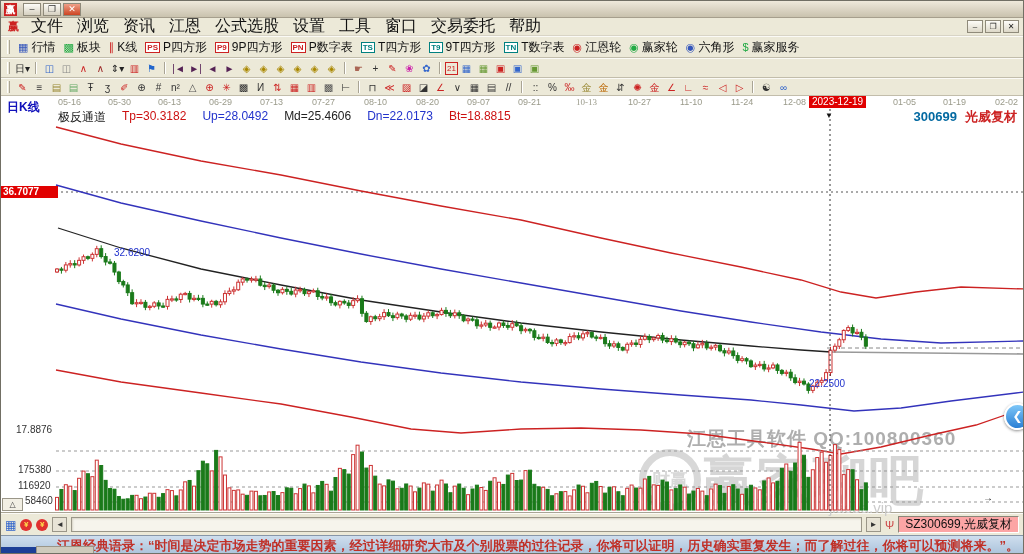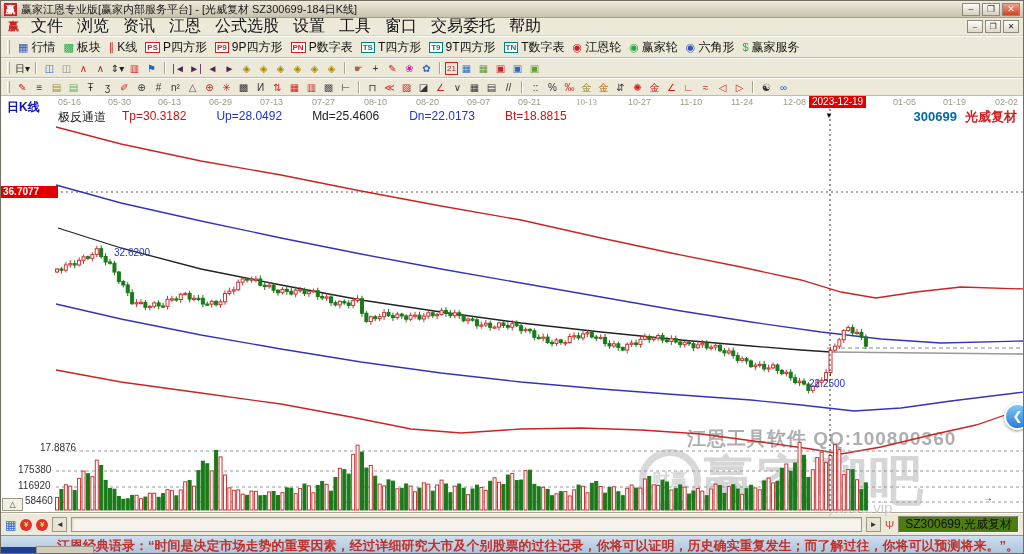--- a/index.html
+++ b/index.html
@@ -62,34 +62,33 @@
 
   
   .statusbar{position:absolute;top:512px;left:0;right:0;height:22px;background:#ece9d8;border-top:1px solid #fbfaf6;
     display:flex;align-items:center;font-size:12px;padding:0 4px;gap:4px;box-shadow:0 -1px 0 #a9a494}
   .grid-ico{color:#3366cc;font-size:12px;flex:none}
   .mkt-ico{width:12px;height:12px;border-radius:50%;background:#e03030;color:#ffe34d;font-size:8px;line-height:12px;text-align:center;font-weight:bold;flex:none}
   .idx{color:#dd1111;white-space:nowrap}
   .sb-arrow{width:15px;height:15px;border:1px solid #9a9688;background:#e8e4d6;font-size:8px;text-align:center;line-height:13px;color:#333;flex:none}
   .sb-trough{flex:1;height:15px;border:1px solid #9a9688;background:#f6f4ec;box-shadow:inset 1px 1px 2px #d8d4c6}
   .signal-ico{color:#cc4444;font-size:11px;flex:none}
-  .stock-cell{border:1px solid;border-color:#8a8678 #fff #fff #8a8678;background:#4d7c0f;padding:0 6px;height:17px;display:flex;align-items:center;font-size:12px;color:#111;white-space:nowrap}
+  .stock-cell{border:1px solid;border-color:#8a8678 #fff #fff #8a8678;background:#fca5a5;padding:0 6px;height:17px;display:flex;align-items:center;font-size:12px;color:#111;white-space:nowrap}
 
   
   .quotebar{position:absolute;top:534px;left:0;right:0;height:20px;background:linear-gradient(#cfdeee,#a9c2da);
     border-top:1px solid #8796a8;font-size:13px;font-weight:bold;color:#c03028;line-height:19px;padding-left:56px;white-space:nowrap;overflow:hidden}
   .task-frag-blue{position:absolute;left:0;top:546px;width:35px;height:8px;background:#1d3f96;z-index:9}
   .task-frag-gray{position:absolute;left:35px;top:545px;width:58px;height:9px;background:#cfcbbd;border:1px solid #9a9688;z-index:9}
 </style>
 </head>
 <body>
 
 <div class="titlebar">
   <span class="app-icon">赢</span>
-  <span class="title-text">赢家江恩专业版[赢家内部服务平台] - [光威复材  SZ300699-184日K线]</span>
   <span class="win-btn">–</span>
   <span class="win-btn">❐</span>
   <span class="win-btn close">✕</span>
 </div>
 
 <div class="menubar">
   <span class="menu-logo">赢</span>
   <span id="menu-items" style="display:flex">
       <span class="menu-item">文件</span>
       <span class="menu-item">浏览</span>
@@ -846,36 +845,36 @@
     <rect x="858.9399999999999" y="236.31427430425515" width="3" height="4.820415485119611" fill="#1a7a1a" stroke="#1a7a1a" stroke-width="1"></rect>
     <rect x="858.9399999999999" y="393.7072457353359" width="3" height="20.292754264664083" fill="#1a7a1a" stroke="#1a7a1a" stroke-width="1"></rect>
     <line x1="864.86" y1="238.22394259309976" x2="864.86" y2="253.06528404134343" stroke="#1a7a1a" stroke-width="1"></line>
     <rect x="863.36" y="241.13468978937476" width="3" height="9.03428980698925" fill="#1a7a1a" stroke="#1a7a1a" stroke-width="1"></rect>
     <rect x="863.36" y="386.8830475478361" width="3" height="27.11695245216389" fill="#1a7a1a" stroke="#1a7a1a" stroke-width="1"></rect>
     <line x1="829" y1="13" x2="829" y2="415" stroke="#333" stroke-width="1" stroke-dasharray="2,3"></line>
   </svg>
 
 <div class="indicator-row">
   <span style="color:#222">极反通道</span>
-  <span id="indicator-values" style="display:flex;gap:30px">
+  <span id="indicator-values" style="display:flex;gap:16px">
       <span style="color: rgb(204, 17, 17);">Tp=30.3182</span>
       <span style="color: rgb(34, 51, 204);">Up=28.0492</span>
       <span style="color: rgb(34, 34, 34);">Md=25.4606</span>
       <span style="color: rgb(34, 51, 204);">Dn=22.0173</span>
       <span style="color: rgb(204, 17, 17);">Bt=18.8815</span>
     </span>
 </div>
 <div class="stock-corner">
   <span class="code">300699</span><span class="name">光威复材</span>
 </div>
 <div id="chart-labels">
     <div class="ch-label" style="left: 0px; top: 185px; color: rgb(255, 255, 255); background: rgb(225, 0, 0); font-weight: bold; padding-left: 2px; width: 57px;">36.7077</div>
     <div class="ch-label" style="left: 113px; top: 246px; color: rgb(34, 51, 204);">32.6200</div>
     <div class="ch-label" style="left: 808px; top: 377px; color: rgb(34, 51, 204);">22.2500</div>
-    <div class="ch-label" style="left: 15px; top: 441px; color: rgb(51, 51, 51); margin-left: 24px;">17.8876</div>
+    <div class="ch-label" style="left: 15px; top: 423px; color: rgb(51, 51, 51);">17.8876</div>
     <div class="ch-label" style="left: 17px; top: 463px; color: rgb(51, 51, 51);">175380</div>
     <div class="ch-label" style="left: 17px; top: 479px; color: rgb(51, 51, 51);">116920</div>
     <div class="ch-label" style="left: 24px; top: 494px; color: rgb(51, 51, 51);">58460</div>
     <div class="ch-label" style="left: 982px; top: 491px; color: rgb(17, 17, 17);">→</div>
   </div>
 
 <div class="chat-btn">❮</div>
 <div class="vol-expand">△</div>
 
 <div class="statusbar">

